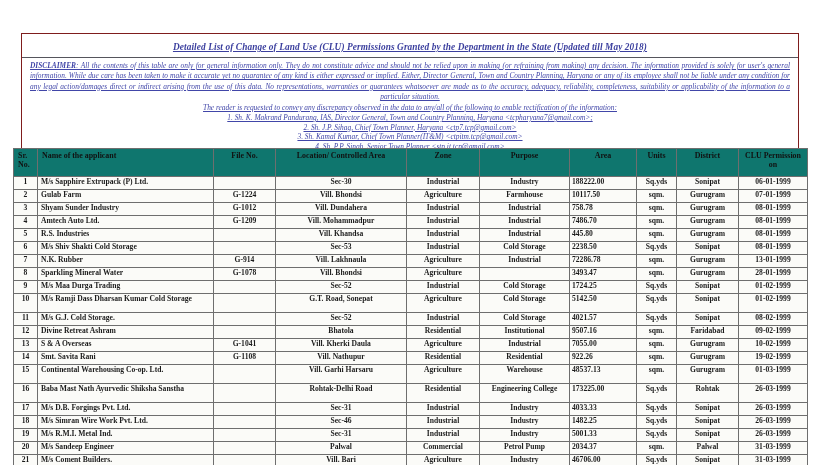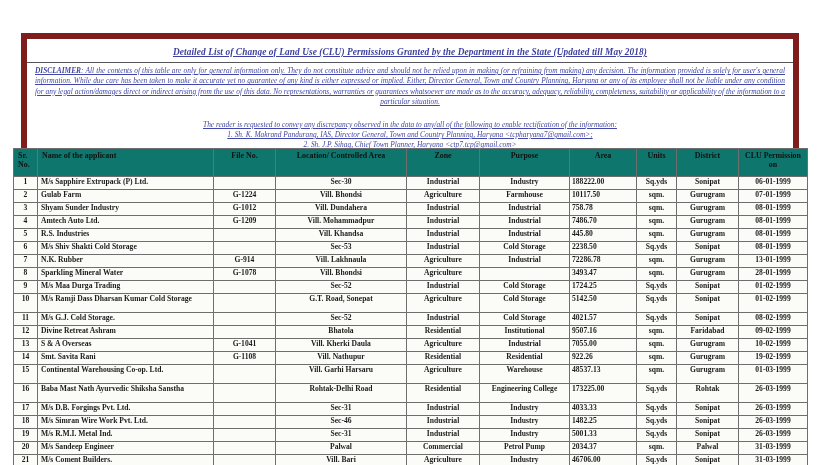--- a/index.html
+++ b/index.html
@@ -22,21 +22,21 @@
     box-sizing: border-box;
     padding: 0;
   }
 
   
   .header-block {
     position: absolute;
     left: 21px;
     top: 33px;
     width: 778px;
-    border: 6px solid #7f1d1d;
+    border: 1px solid #7f1d1d;
     box-sizing: border-box;
   }
 
   .title-row {
     border-bottom: 1px solid #55555c;
     text-align: center;
     padding: 2px 4px 3px 4px;
   }
   .doc-title {
     font-family: "Liberation Serif", "DejaVu Serif", serif;
@@ -71,21 +71,21 @@
   }
   .reader-note {
     font-family: "Liberation Serif", "DejaVu Serif", serif;
     font-style: italic;
     font-size: 7.4px;
     line-height: 10.4px;
     color: #4146a8;
     text-decoration: underline;
     display: block;
     text-align: center;
-    margin-top: 12px;
+    margin-top: 0px;
   }
   .contact-line {
     font-family: "Liberation Serif", "DejaVu Serif", serif;
     font-style: italic;
     font-size: 7.4px;
     line-height: 9.6px;
     color: #4146a8;
     text-decoration: underline;
     display: block;
     text-align: center;
@@ -167,20 +167,21 @@
 
   <div class="header-block">
     <div class="title-row">
       <span class="doc-title">Detailed List of Change of Land Use (CLU) Permissions Granted by the Department in the State (Updated till May 2018)</span>
     </div>
     <div class="disclaimer-row">
       <span class="disclaimer-text"><span class="lead">DISCLAIMER</span><span>: All the contents of this table are only for general information only. They do not constitute advice and should not be relied upon in making (or refraining from making) any decision. The information provided is solely for user's general information. While due care has been taken to make it accurate yet no guarantee of any kind is either expressed or implied. Either, Director General, Town and Country Planning, Haryana or any of its employee shall not be liable under any condition for any legal action/damages direct or indirect arising from the use of this data. No representations, warranties or guarantees whatsoever are made as to the accuracy, adequacy, reliability, completeness, suitability or applicability of the information to a particular situation.</span></span>
       <span class="reader-note">The reader is requested to convey any discrepancy observed in the data to any/all of the following to enable rectification of the information:</span>
       <span class="contact-line">1. Sh. K. Makrand Pandurang, IAS, Director General, Town and Country Planning, Haryana &lt;tcpharyana7@gmail.com&gt;;</span>
       <span class="contact-line">2. Sh. J.P. Sihag, Chief Town Planner, Haryana &lt;ctp7.tcp@gmail.com&gt;</span>
+      <span class="contact-line">3. Sh. Kamal Kumar, Chief Town Planner(IT&amp;M) &lt;ctpitm.tcp@gmail.com&gt;</span>
       <span class="contact-line">4. Sh. P.P. Singh, Senior Town Planner &lt;stp.it.tcp@gmail.com&gt;</span>
     </div>
   </div>
 
   <div class="table-wrap">
     <table class="clu">
       <colgroup>
         <col class="c-sr">
           <col class="c-name">
           <col class="c-file">

